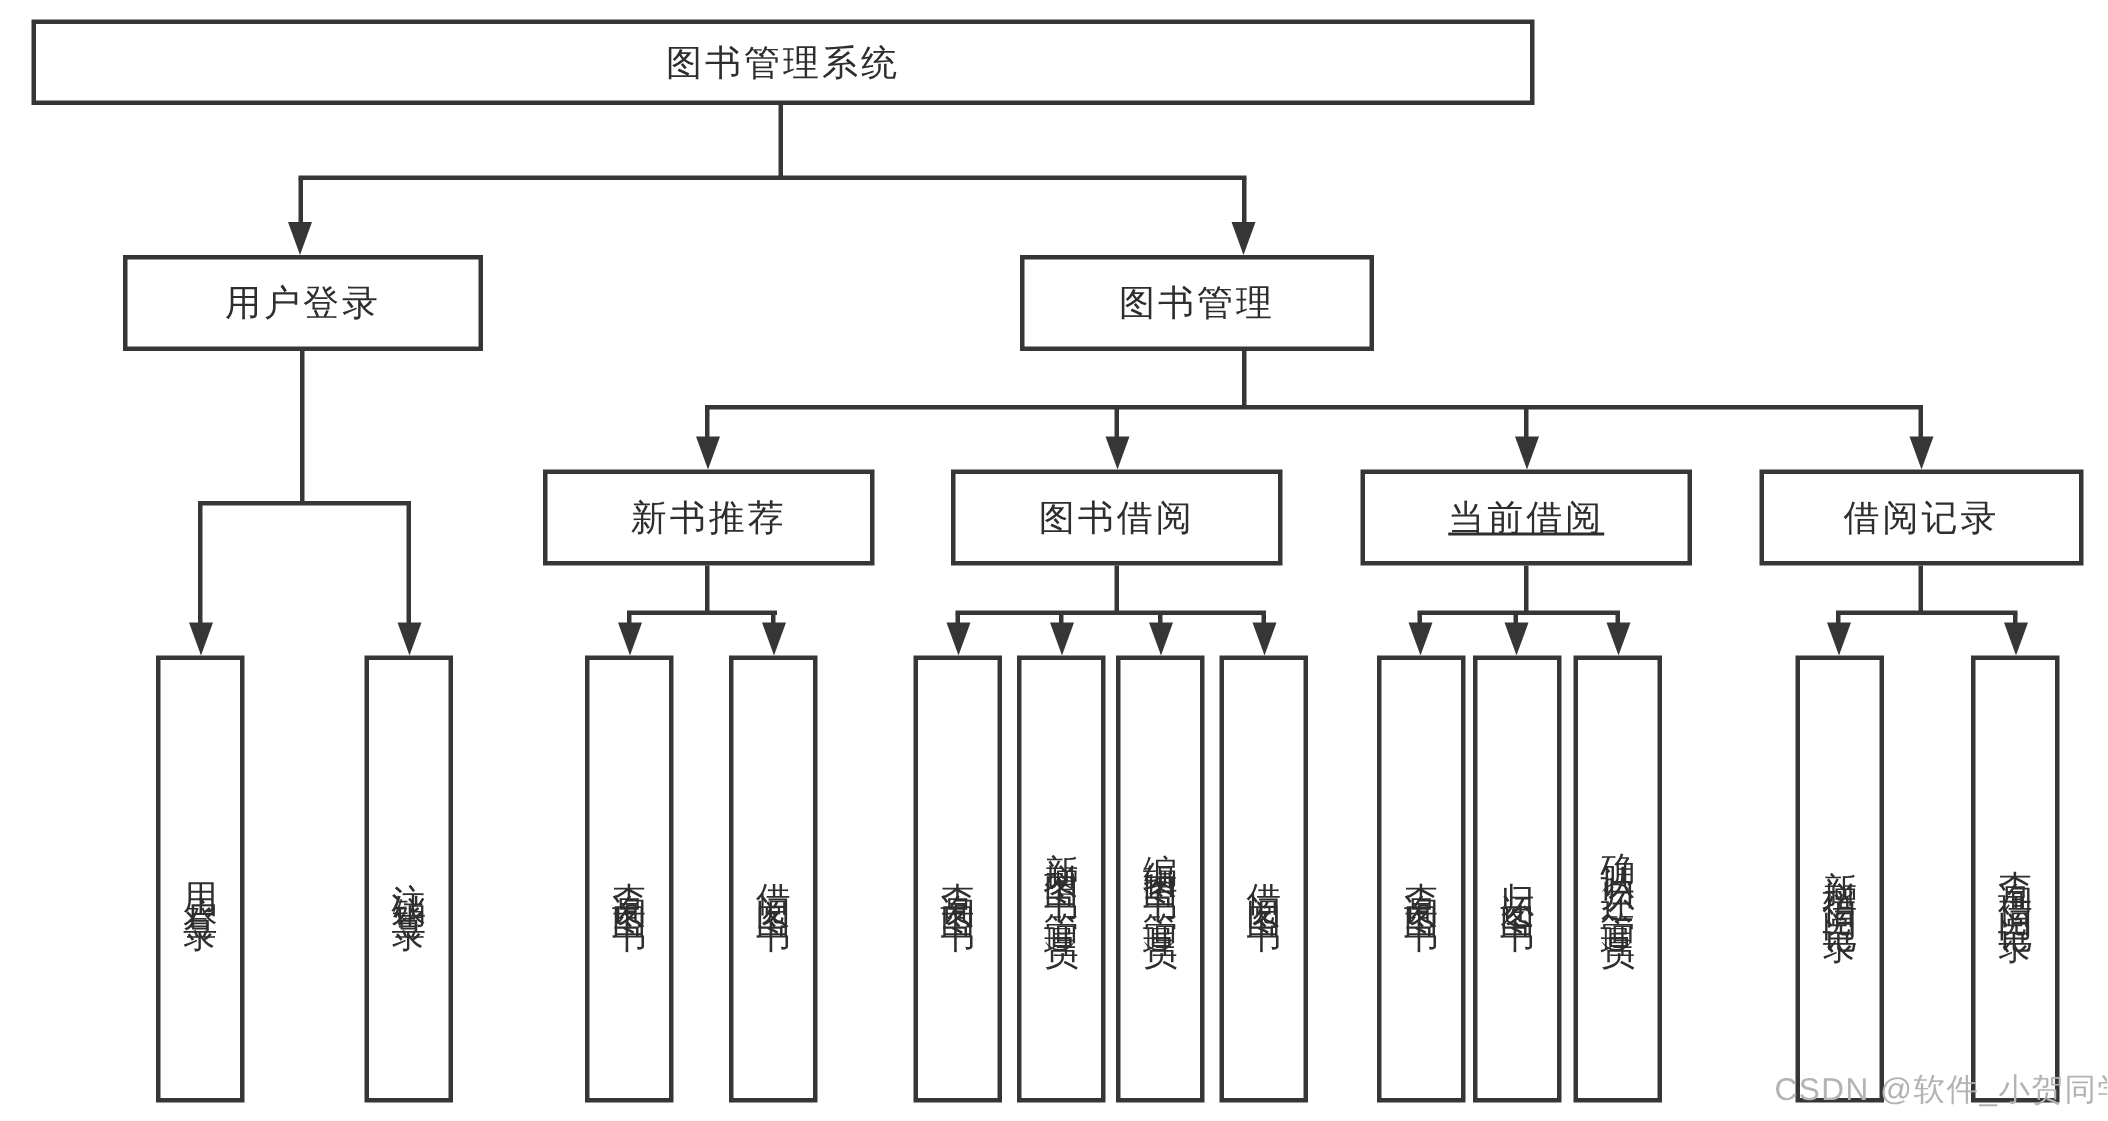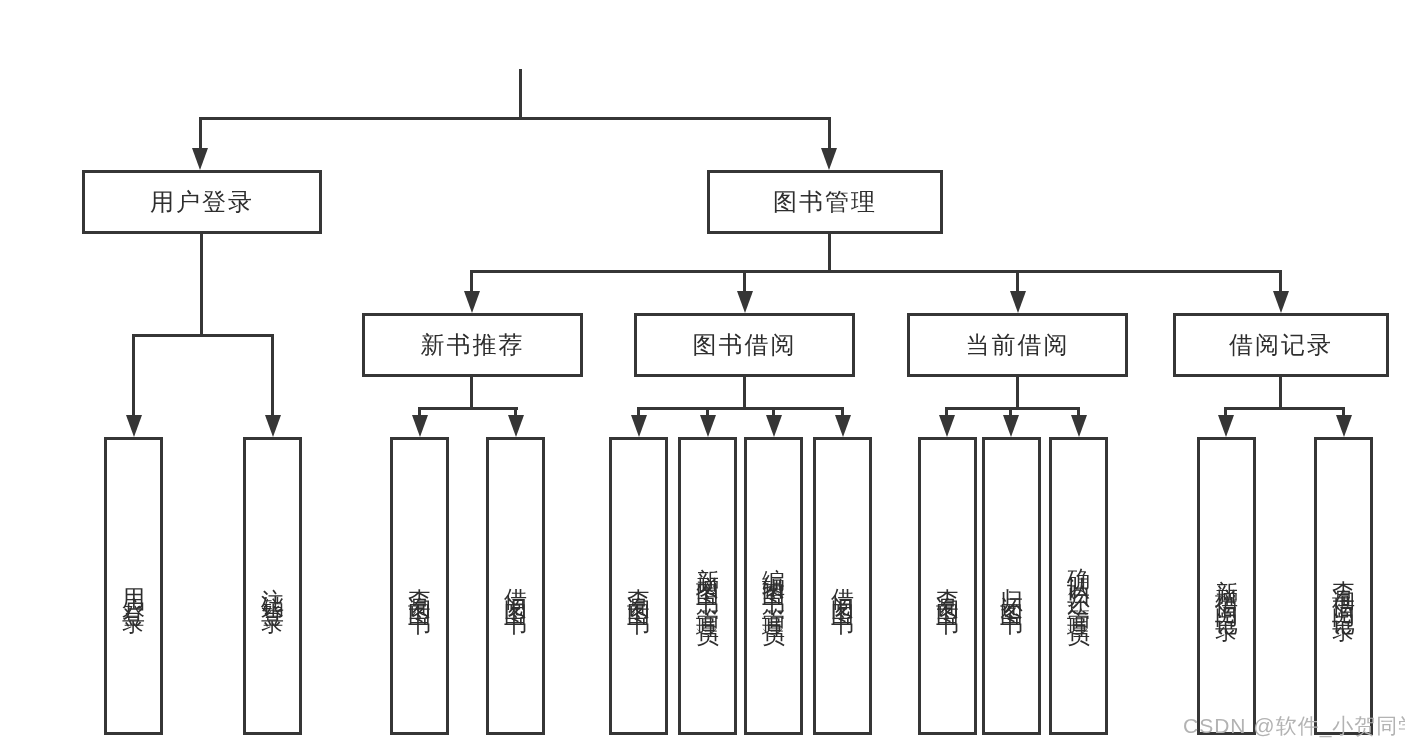--- a/index.html
+++ b/index.html
@@ -71,32 +71,35 @@
     color: var(--watermark);
     white-space: nowrap;
     z-index: 5;
   }
 </style>
 </head>
 <body>
 
 <div class="canvas">
 
+  <div class="node root-box">
+    <span>图书管理系统</span>
+  </div>
 
   <div class="vline" style="left:519px;top:69px;height:50px;"></div>
   <div class="hline" style="left:199px;top:117px;width:632px;"></div>
   <div class="vline" style="left:199px;top:119px;height:32px;"></div>
   <div class="arrow" style="left:192px;top:148px;"></div>
   <div class="vline" style="left:828px;top:119px;height:32px;"></div>
   <div class="arrow" style="left:821px;top:148px;"></div>
 
   <div class="node lvl2" style="left:82px;width:240px;">
     <span>用户登录</span>
   </div>
-  <div class="node lvl2" style="left:707px;width:236px;">
+  <div class="node lvl2" style="left:680px;width:236px;">
     <span>图书管理</span>
   </div>
 
   <div class="vline" style="left:200px;top:233px;height:103px;"></div>
   <div class="hline" style="left:132px;top:334px;width:142px;"></div>
   <div class="vline" style="left:132px;top:336px;height:80px;"></div>
   <div class="arrow" style="left:126px;top:415px;"></div>
   <div class="vline" style="left:271px;top:336px;height:80px;"></div>
   <div class="arrow" style="left:265px;top:415px;"></div>
 
@@ -110,21 +113,21 @@
   <div class="arrow" style="left:1010px;top:291px;"></div>
   <div class="vline" style="left:1279px;top:272px;height:22px;"></div>
   <div class="arrow" style="left:1273px;top:291px;"></div>
 
   <div class="node lvl3" style="left:634px;width:221px;">
     <span>图书借阅</span>
   </div>
   <div class="node lvl3" style="left:362px;width:221px;">
     <span>新书推荐</span>
   </div>
-  <div class="node lvl3" style="left:907px;width:221px;">
+  <div class="node lvl3" style="left:907px;width:221px;text-decoration:underline;">
     <span>当前借阅</span>
   </div>
   <div class="node lvl3" style="left:1173px;width:216px;">
     <span>借阅记录</span>
   </div>
 
   <div class="vline" style="left:470px;top:377px;height:32px;"></div>
   <div class="vline" style="left:743px;top:377px;height:32px;"></div>
   <div class="vline" style="left:1016px;top:377px;height:32px;"></div>
   <div class="vline" style="left:1279px;top:377px;height:32px;"></div>

